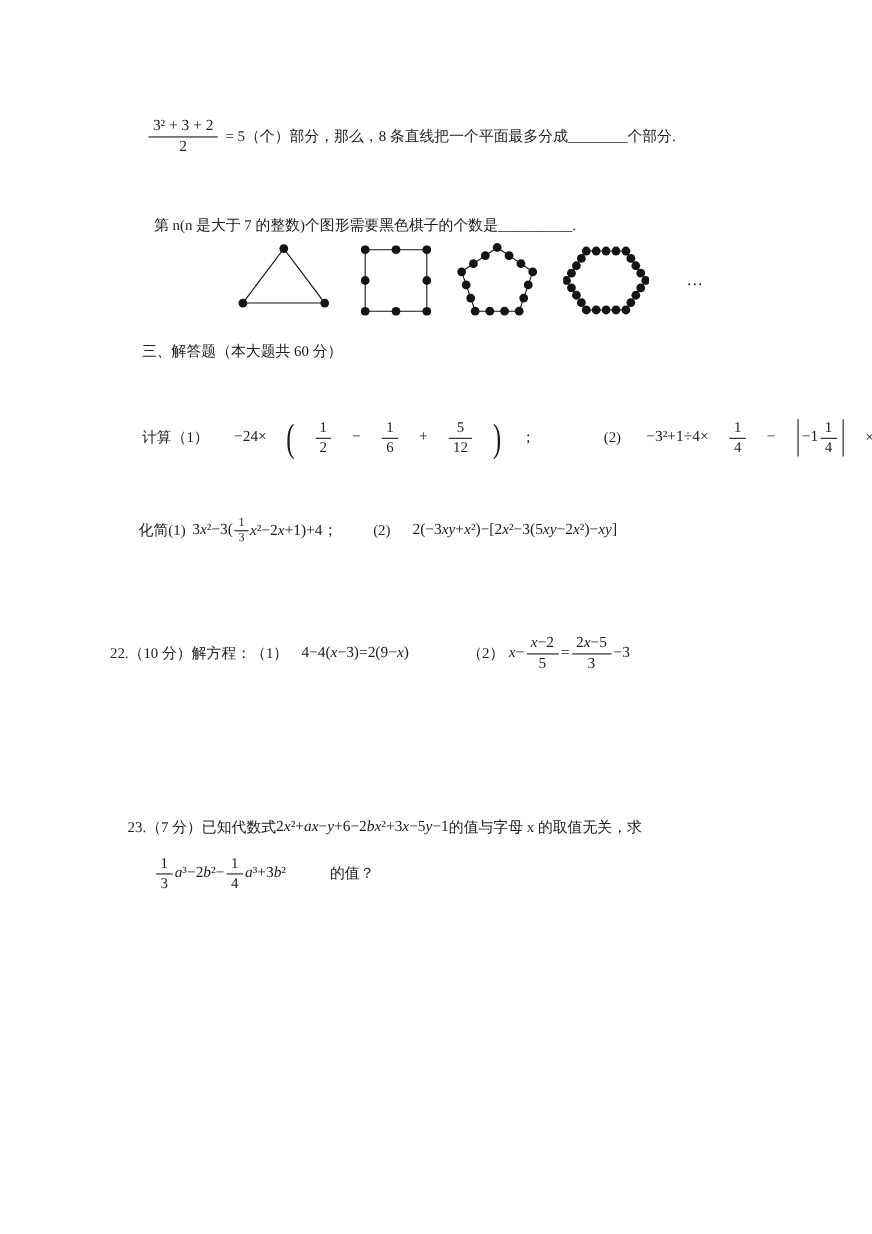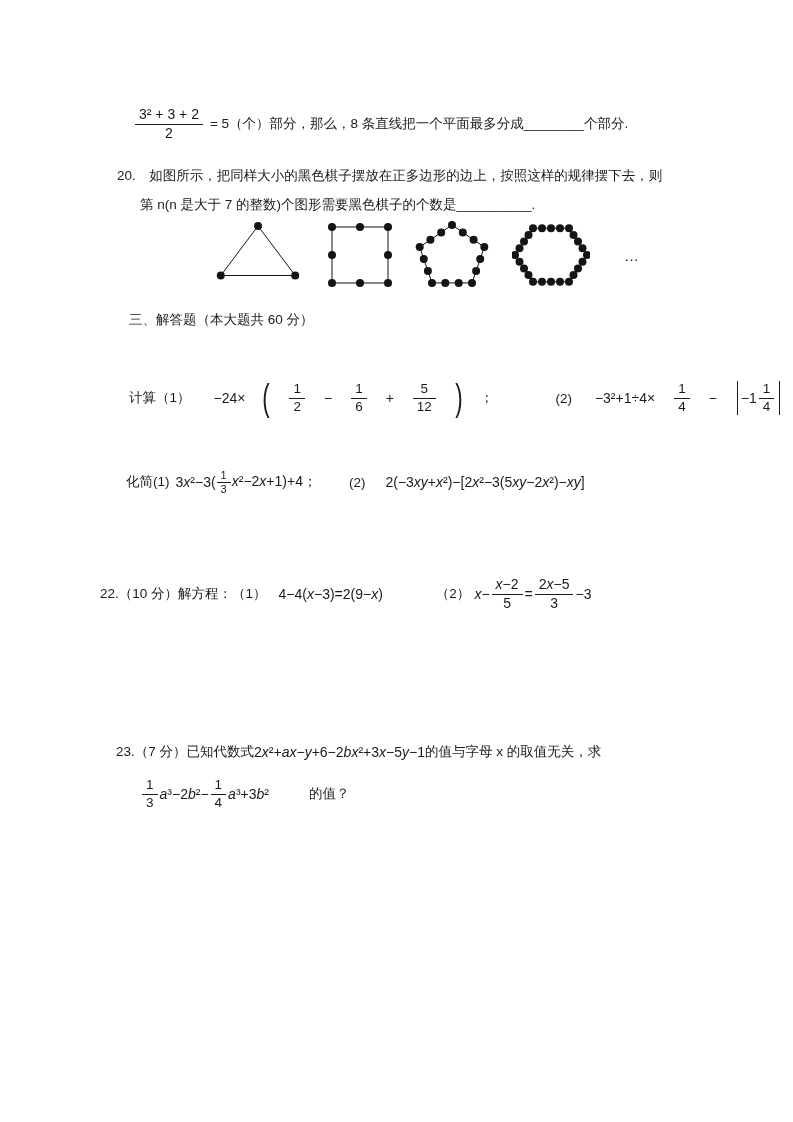--- a/index.html
+++ b/index.html
@@ -1,18 +1,18 @@
 <!DOCTYPE html>
 <html><head>
 <meta charset="utf-8">
 <style>
   html,body{margin:0;padding:0;background:#e8e8e8;}
   .page{
     position:relative;width:793px;height:1122px;background:#ffffff;
-    font-family:Liberation Sans, sans-serif;
+    font-family:Liberation Serif, serif;
     color:#1b1b1b;font-size:13.5px;overflow:hidden;margin:0 auto;
   }
   .blk{position:absolute;white-space:nowrap;}
   .row{display:flex;align-items:center;}
   .math{font-size:14px;}
   .math i{font-style:italic;}
   
   .frac{display:inline-flex;flex-direction:column;text-align:center;
         line-height:1.25;margin:0 2px;font-size:13.5px;}
   .frac .num{padding:0 4px;border-bottom:1px solid #1b1b1b;}
@@ -40,21 +40,20 @@
 <div class="page">
 
   <div class="blk row" style="top:98px;left:133px;height:52px;">
     <span class="frac">
       <span class="num math">3² + 3 + 2</span>
       <span class="den math">2</span>
     </span>
     <span style="margin-left:5px;">= 5（个）部分，那么，8 条直线把一个平面最多分成________个部分.</span>
   </div>
 
-  <div class="blk" style="top:167px;left:117px;">20.　如图所示，把同样大小的黑色棋子摆放在正多边形的边上，按照这样的规律摆下去，则</div>
   <div class="blk" style="top:196px;left:140px;">第 n(n 是大于 7 的整数)个图形需要黑色棋子的个数是__________.</div>
 
   <div class="blk row" style="top:217px;left:210px;height:76px;gap:22px;">
     <span class="fig">
         <svg width="96" height="70">
           <polygon points="48.0,6.0 85.2,55.5 10.8,55.5"></polygon>
           <circle cx="48.0" cy="6.0" r="4"></circle>
           <circle cx="85.2" cy="55.5" r="4"></circle>
           <circle cx="10.8" cy="55.5" r="4"></circle>
         </svg>

